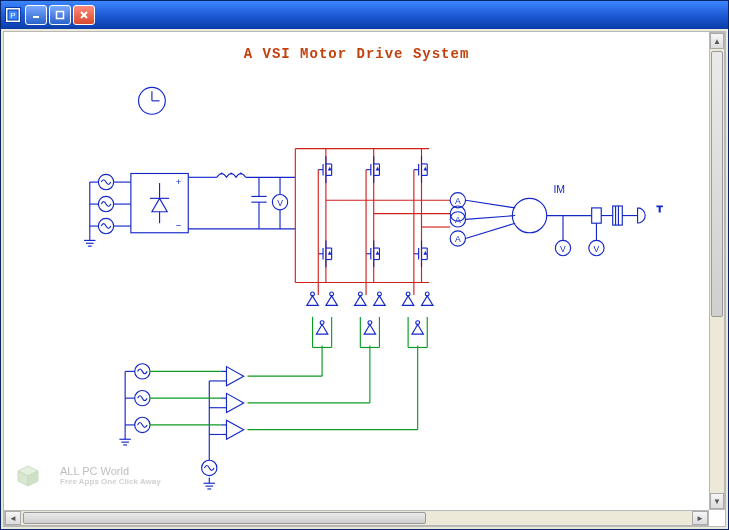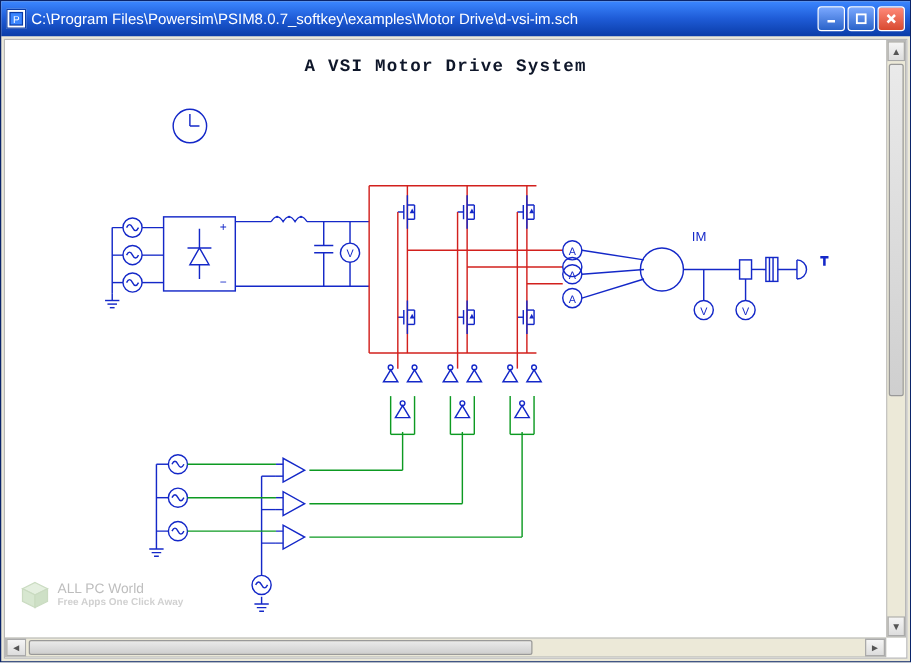--- a/index.html
+++ b/index.html
@@ -8,48 +8,47 @@
   .titlebar { height: 28px; background: linear-gradient(to bottom,#3b86ff 0%,#1e5bd6 50%,#0a3ca8 100%); display: flex; align-items: center; padding: 0 4px; color: #fff; font-size: 12px; }
   .titlebar .appicon { width: 16px; height: 16px; margin-right: 4px; display:inline-flex; align-items:center; justify-content:center; background:#fff; border:1px solid #0a3ca8; }
   .titlebar .appicon svg { width:12px; height:12px; }
   .title-text { flex: 1; white-space: nowrap; overflow: hidden; text-overflow: ellipsis; }
   .winbtns { display: flex; gap: 2px; }
   .winbtn { width: 22px; height: 20px; border: 1px solid #fff; border-radius: 3px; display:flex; align-items:center; justify-content:center; font-size:11px; font-weight:bold; color:#fff; }
   .winbtn.min, .winbtn.max { background: linear-gradient(to bottom,#7aa8ff,#2a63c9); }
   .winbtn.close { background: linear-gradient(to bottom,#ff8a7a,#d84a30); }
   .client { flex:1; background:#fff; margin:2px; border:1px solid #b8b8b8; position:relative; overflow:hidden; }
   .canvas { position:absolute; inset:0 16px 16px 0; background:#fff; }
-  .schematic-title { position:absolute; top:14px; left:0; width:100%; text-align:center; color:#0f172a; font-family:"Courier New",monospace; font-weight:bold; font-size:14px; letter-spacing:1px; }
+  .schematic-title { position:absolute; top:14px; left:0; width:100%; text-align:center; color:#c2410c; font-family:"Courier New",monospace; font-weight:bold; font-size:14px; letter-spacing:1px; }
   svg.schematic { position:absolute; top:0; left:0; width:100%; height:100%; }
   .hscroll, .vscroll { position:absolute; background:#ece9d8; border:1px solid #b8b8b8; }
   .hscroll { left:0; right:16px; bottom:0; height:16px; display:flex; }
   .vscroll { top:0; right:0; bottom:16px; width:16px; display:flex; flex-direction:column; }
   .sbtn { width:16px; height:14px; background:linear-gradient(#f5f5f5,#ddd); border:1px solid #aaa; display:flex; align-items:center; justify-content:center; font-size:8px; color:#555; }
   .vscroll .sbtn{ height:16px; width:14px; }
   .strack { flex:1; background:#ece9d8; position:relative; }
   .sthumb { position:absolute; background:linear-gradient(#eaeaea,#cfcfcf); border:1px solid #999; border-radius:2px; }
   .hscroll .sthumb { top:1px; bottom:1px; left:2px; width:60%; }
   .vscroll .sthumb { left:1px; right:1px; top:2px; height:60%; }
-  .watermark { position:absolute; left:12px; bottom:22px; display:flex; align-items:center; gap:6px; opacity:.55; }
+  .watermark { position:absolute; left:12px; bottom:22px; display:flex; align-items:center; gap:20px; opacity:.55; }
   .watermark .cube { width:24px; height:24px; }
   .watermark .wmtext { font-size:11px; color:#888; line-height:1.05; }
   .watermark .wmtext .small{ font-size:8px; color:#aaa;font-weight:bold; }
 </style>
 </head>
 <body>
 
 <div class="window">
   <div class="titlebar">
     <span class="appicon">
       <svg viewBox="0 0 12 12">
           <rect x="1" y="1" width="10" height="10" fill="#3b86ff" stroke="#0a3ca8"></rect>
           <text x="6" y="9" text-anchor="middle" font-size="8" fill="#fff">P</text>
         </svg>
     </span>
-    <span class="title-text">C:\Program Files\Powersim\PSIM8.0.7_softkey\examples\Motor Drive\d-vsi-im.sch</span>
     <div class="winbtns">
       <div class="winbtn min">
           <svg width="10" height="10">
             <line x1="2" y1="7" x2="8" y2="7" stroke="#fff" stroke-width="2"></line>
           </svg>
         </div>
       <div class="winbtn max">
           <svg width="10" height="10">
             <rect x="1.5" y="1.5" width="7" height="7" fill="none" stroke="#fff" stroke-width="1.5"></rect>
           </svg>

